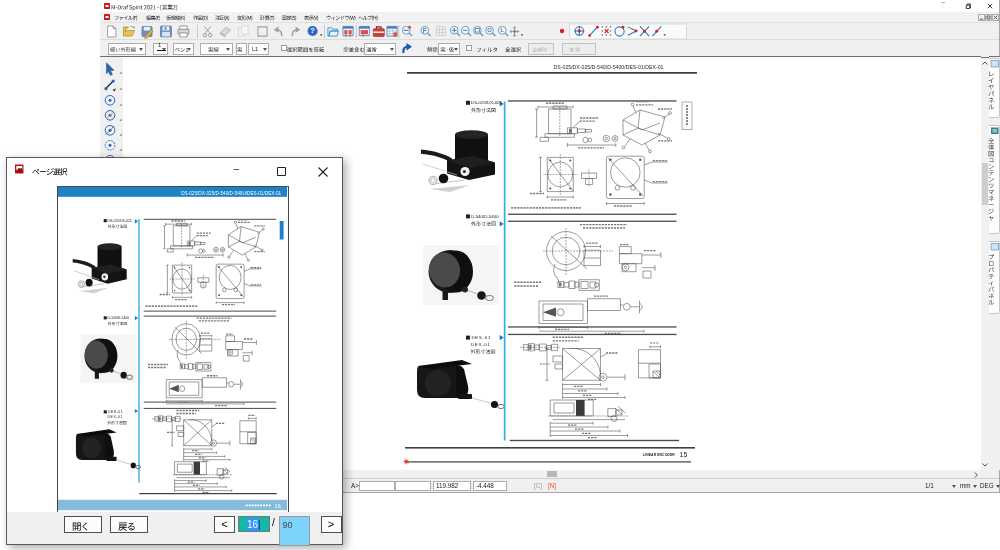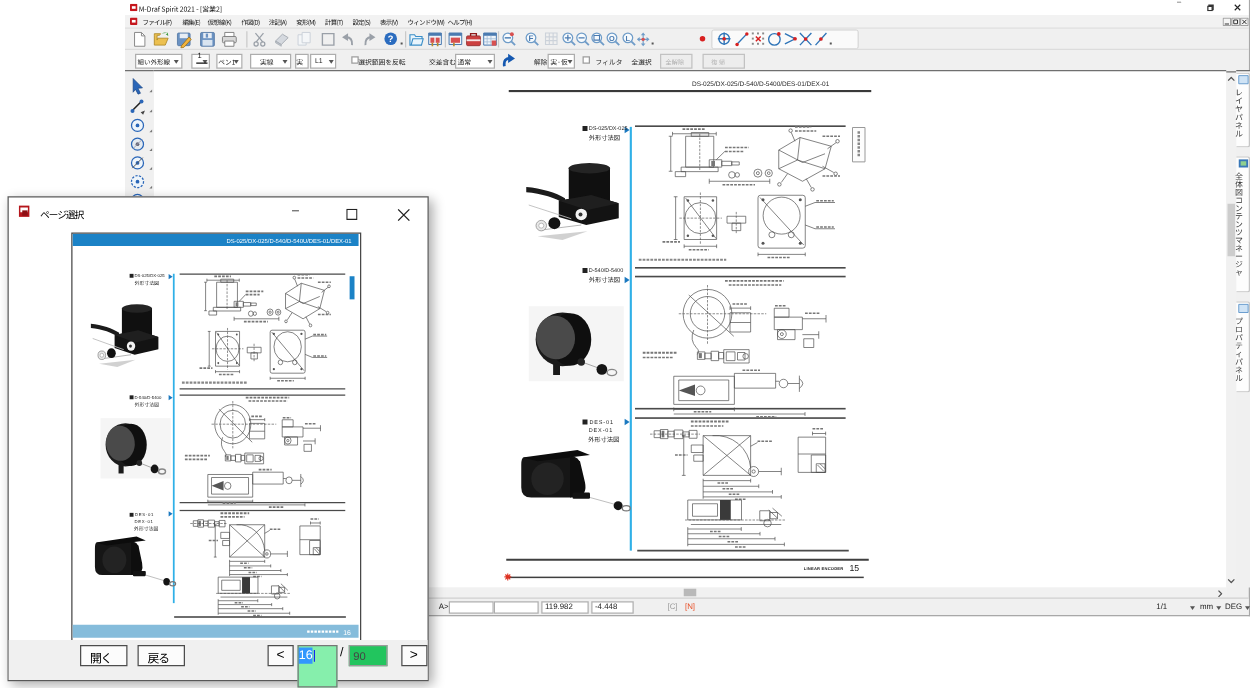--- a/index.html
+++ b/index.html
@@ -796,18 +796,18 @@
         </svg>
       </div>
     <div class="dlgbtn" style="left:103px;top:4px;width:38px;height:17px;">
         <svg class="abs" style="left:7px;top:2px" width="24" height="13" viewBox="0 0 24 13">
           <g transform="translate(0,0)">
             <path d="M1.8 8.3H8.8V8.9H1.8ZM5.6 8.6Q6.0 9.7 6.9 10.3Q7.7 10.9 9.2 11.2Q9.1 11.2 9.0 11.3Q8.9 11.5 8.9 11.6Q8.8 11.7 8.7 11.8Q7.7 11.6 7.0 11.2Q6.3 10.8 5.8 10.2Q5.3 9.6 5.0 8.8ZM4.9 7.1H5.6Q5.5 7.8 5.4 8.5Q5.3 9.1 5.1 9.6Q4.9 10.2 4.5 10.6Q4.1 11.0 3.5 11.3Q2.8 11.6 1.9 11.8Q1.9 11.7 1.8 11.6Q1.8 11.5 1.7 11.4Q1.6 11.3 1.5 11.2Q2.6 11.0 3.2 10.6Q3.9 10.3 4.2 9.8Q4.5 9.3 4.7 8.6Q4.8 7.9 4.9 7.1ZM1.4 4.9H2.1V6.9Q2.1 7.4 2.1 8.0Q2.0 8.6 1.9 9.3Q1.8 9.9 1.5 10.5Q1.3 11.1 0.9 11.6Q0.8 11.6 0.7 11.5Q0.6 11.4 0.5 11.3Q0.4 11.3 0.3 11.2Q0.7 10.7 0.9 10.2Q1.1 9.6 1.2 9.0Q1.3 8.5 1.4 7.9Q1.4 7.3 1.4 6.8ZM1.8 4.9H8.3V7.2H1.8V6.6H7.6V5.5H1.8ZM0.8 3.6H8.8V4.2H0.8Z M10.8 4.0Q10.9 4.0 11.1 4.0Q11.3 4.1 11.4 4.1Q11.6 4.1 11.9 4.0Q12.2 4.0 12.6 4.0Q13.1 4.0 13.5 4.0Q13.9 4.0 14.2 4.0Q14.5 3.9 14.7 3.9Q14.9 3.9 15.0 3.9Q15.1 3.9 15.2 3.9L15.6 4.4Q15.5 4.5 15.4 4.6Q15.2 4.7 15.1 4.8Q14.9 4.9 14.6 5.2Q14.3 5.4 14.0 5.7Q13.6 6.0 13.2 6.3Q12.9 6.6 12.6 6.9Q12.9 6.8 13.3 6.7Q13.6 6.7 13.9 6.7Q14.7 6.7 15.3 7.0Q15.9 7.3 16.3 7.8Q16.6 8.3 16.6 8.9Q16.6 9.7 16.2 10.2Q15.8 10.8 15.1 11.1Q14.4 11.4 13.4 11.4Q12.7 11.4 12.3 11.3Q11.8 11.1 11.5 10.8Q11.3 10.5 11.3 10.1Q11.3 9.8 11.5 9.5Q11.6 9.2 12.0 9.0Q12.3 8.8 12.7 8.8Q13.4 8.8 13.8 9.1Q14.2 9.4 14.4 9.8Q14.7 10.2 14.7 10.7L14.0 10.8Q14.0 10.2 13.6 9.8Q13.3 9.4 12.7 9.4Q12.4 9.4 12.2 9.6Q12.0 9.8 12.0 10.0Q12.0 10.4 12.3 10.6Q12.7 10.8 13.2 10.8Q14.1 10.8 14.6 10.5Q15.2 10.3 15.6 9.9Q15.9 9.5 15.9 8.9Q15.9 8.4 15.6 8.1Q15.3 7.7 14.8 7.5Q14.4 7.3 13.7 7.3Q13.1 7.3 12.7 7.4Q12.2 7.5 11.8 7.8Q11.4 8.0 11.0 8.4Q10.6 8.7 10.1 9.2L9.6 8.6Q9.9 8.4 10.2 8.1Q10.6 7.8 10.9 7.5Q11.3 7.2 11.6 6.9Q11.9 6.6 12.1 6.5Q12.3 6.3 12.6 6.1Q12.9 5.8 13.2 5.5Q13.6 5.3 13.9 5.0Q14.1 4.8 14.3 4.6Q14.2 4.6 13.9 4.6Q13.6 4.6 13.2 4.7Q12.9 4.7 12.5 4.7Q12.2 4.7 11.9 4.7Q11.6 4.7 11.4 4.7Q11.3 4.8 11.1 4.8Q10.9 4.8 10.8 4.8Z" fill="#000"></path>
           </g>
         </svg>
       </div>
     <div class="dlgbtn" style="left:207.5px;top:4px;width:21px;height:17px;font-size:11px;text-align:center;line-height:15px;font-family:'Liberation Sans';">&lt;</div>
-    <div class="abs" style="left:231.5px;top:4px;width:31.5px;height:34px;background:#86efac;border:1px solid #777;font-size:10px;line-height:15px;text-align:left;font-family:'Liberation Sans';"><span style="background:#3297fd;color:#fff;padding:1px 0;">16</span><span style="color:#00f">|</span></div>
+    <div class="abs" style="left:231.5px;top:4px;width:31.5px;height:16px;background:#14b8a6;border:1px solid #777;font-size:10px;line-height:15px;text-align:center;font-family:'Liberation Sans';"><span style="background:#3297fd;color:#fff;padding:1px 0;">16</span><span style="color:#00f">|</span></div>
     <div class="abs" style="left:265.5px;top:5px;font-size:10px;">/</div>
-    <div class="abs" style="left:272px;top:4px;width:31.5px;height:17px;background:#22c55e;border:1px solid #9a9a9a;font-size:9px;color:#444;padding:2.5px 0 0 3px;font-family:'Liberation Sans';">90</div>
+    <div class="abs" style="left:272px;top:4px;width:31.5px;height:30px;background:#7dd3fc;border:1px solid #9a9a9a;font-size:9px;color:#444;padding:2.5px 0 0 3px;font-family:'Liberation Sans';">90</div>
     <div class="dlgbtn" style="left:314px;top:4px;width:21px;height:17px;font-size:11px;text-align:center;line-height:15px;font-family:'Liberation Sans';">&gt;</div>
   </div>
 </div>
 
 </body></html>

